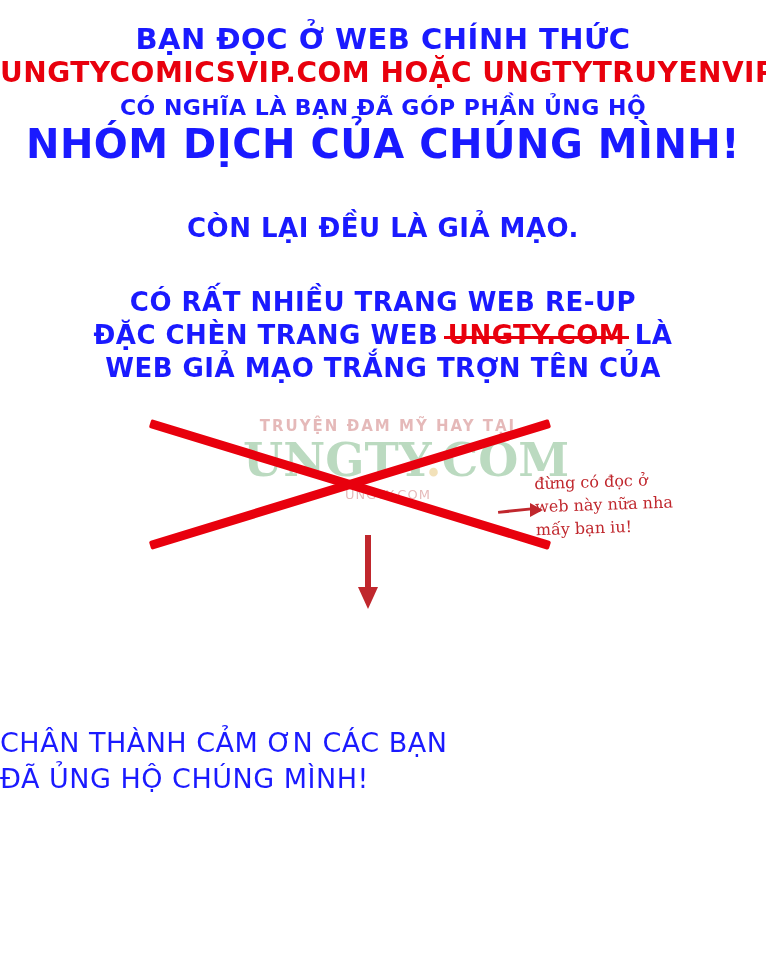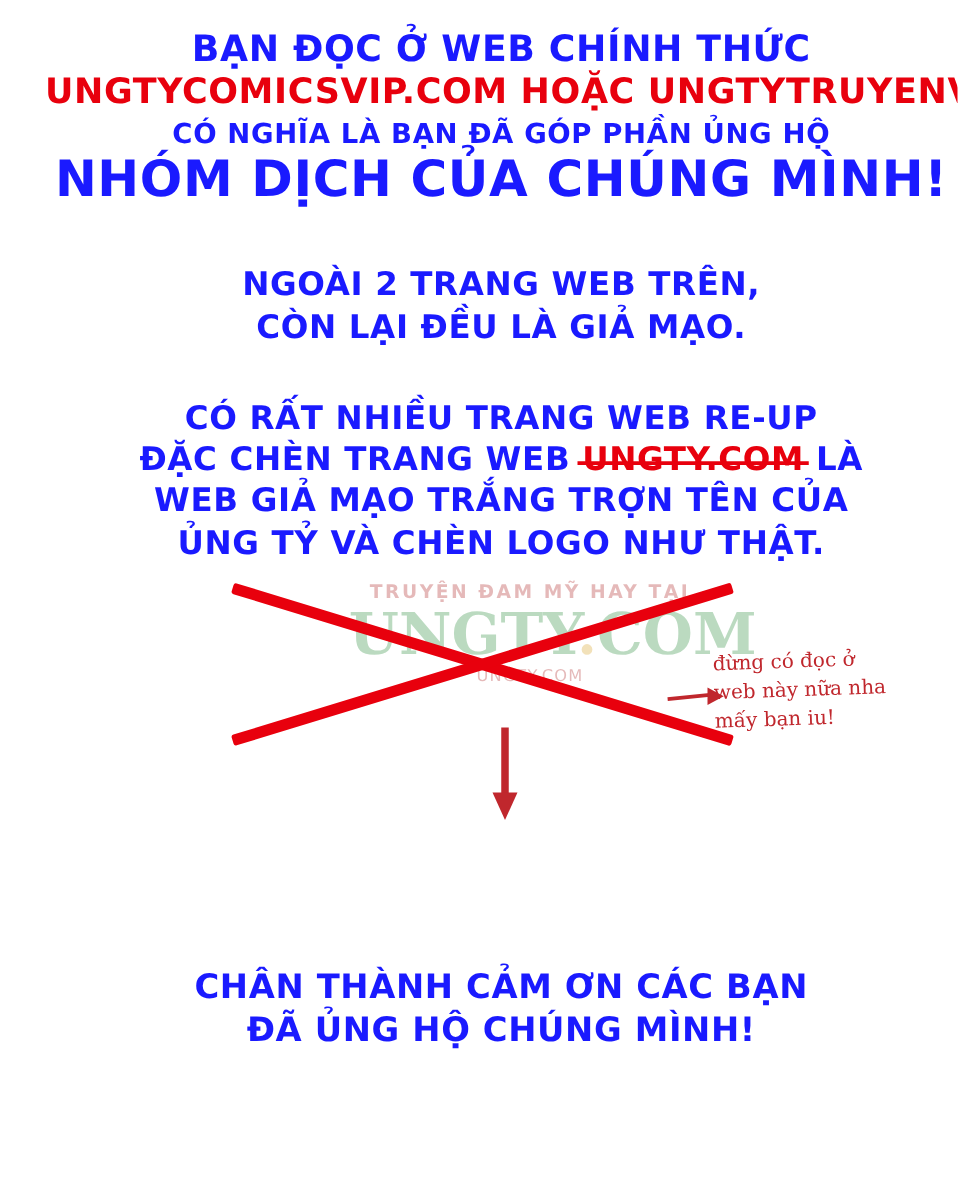--- a/index.html
+++ b/index.html
@@ -13,21 +13,20 @@
     font-family: "DejaVu Sans", sans-serif;
     overflow: hidden;
     position: relative;
   }
   .page {
     position: relative;
     width: 766px;
     height: 957px;
     background: #ffffff;
     box-sizing: border-box;
-    padding-left: 36px;
   }
 
   
   .top-block {
     padding-top: 22px;
     text-align: center;
   }
   .line {
     display: block;
     line-height: 1.18;
@@ -70,21 +69,21 @@
     top: 52%;
     height: 3px;
     background: #e8000d;
   }
 
   
   .logo-area {
     position: relative;
     width: 671px;
     height: 230px;
-    margin-top: 12px;
+    margin-top: 32px;
   }
   .faint-logo {
     position: absolute;
     left: 243px;
     top: 0px;
     width: 290px;
     text-align: center;
     opacity: 0.32;
   }
   .faint-top {
@@ -203,48 +202,46 @@
     color: #c0272d;
     font-size: 34px;
     font-weight: bold;
     letter-spacing: 1px;
     font-family: "Liberation Sans", sans-serif;
   }
 
   
   .thanks {
     margin-top: 78px;
-    text-align: center;
+    text-align: left;
     color: #1a1aff;
-    font-weight: bold;
+    font-weight: normal;
   }
   .thanks .line { font-size: 27px; line-height: 1.3; }
 </style>
 </head>
 <body>
 
 <div class="page">
 
   <div class="top-block">
     <span class="line l1 blue">BẠN ĐỌC Ở WEB CHÍNH THỨC</span>
     <span class="line l2 red">UNGTYCOMICSVIP.COM HOẶC UNGTYTRUYENVIP.COM</span>
     <span class="line l4 blue">CÓ NGHĨA LÀ BẠN ĐÃ GÓP PHẦN ỦNG HỘ</span>
     <span class="line l5 blue">NHÓM DỊCH CỦA CHÚNG MÌNH!</span>
   </div>
 
   <div class="para para-1">
-    <span class="line">NGOÀI 2 TRANG WEB TRÊN,</span>
     <span class="line">CÒN LẠI ĐỀU LÀ GIẢ MẠO.</span>
   </div>
 
   <div class="para para-2">
     <span class="line">CÓ RẤT NHIỀU TRANG WEB RE-UP</span>
     <span class="line"><span>ĐẶC CHÈN TRANG WEB </span><span class="strike-wrap"><span>UNGTY.COM</span><span class="bar"></span></span><span> LÀ</span></span>
     <span class="line">WEB GIẢ MẠO TRẮNG TRỢN TÊN CỦA</span>
-    <span class="line">ỦNG TỶ VÀ CHÈN LOGO NHƯ THẬT.</span>
   </div>
 
   <div class="logo-area">
 
     <div class="faint-logo">
       <div class="faint-top">TRUYỆN ĐAM MỸ HAY TẠI</div>
       <div class="faint-main"><span class="u">U</span><span>NGTY</span><span class="dot">.</span><span>COM</span></div>
       <div class="faint-sub">UNGTY.COM</div>
     </div>
 

